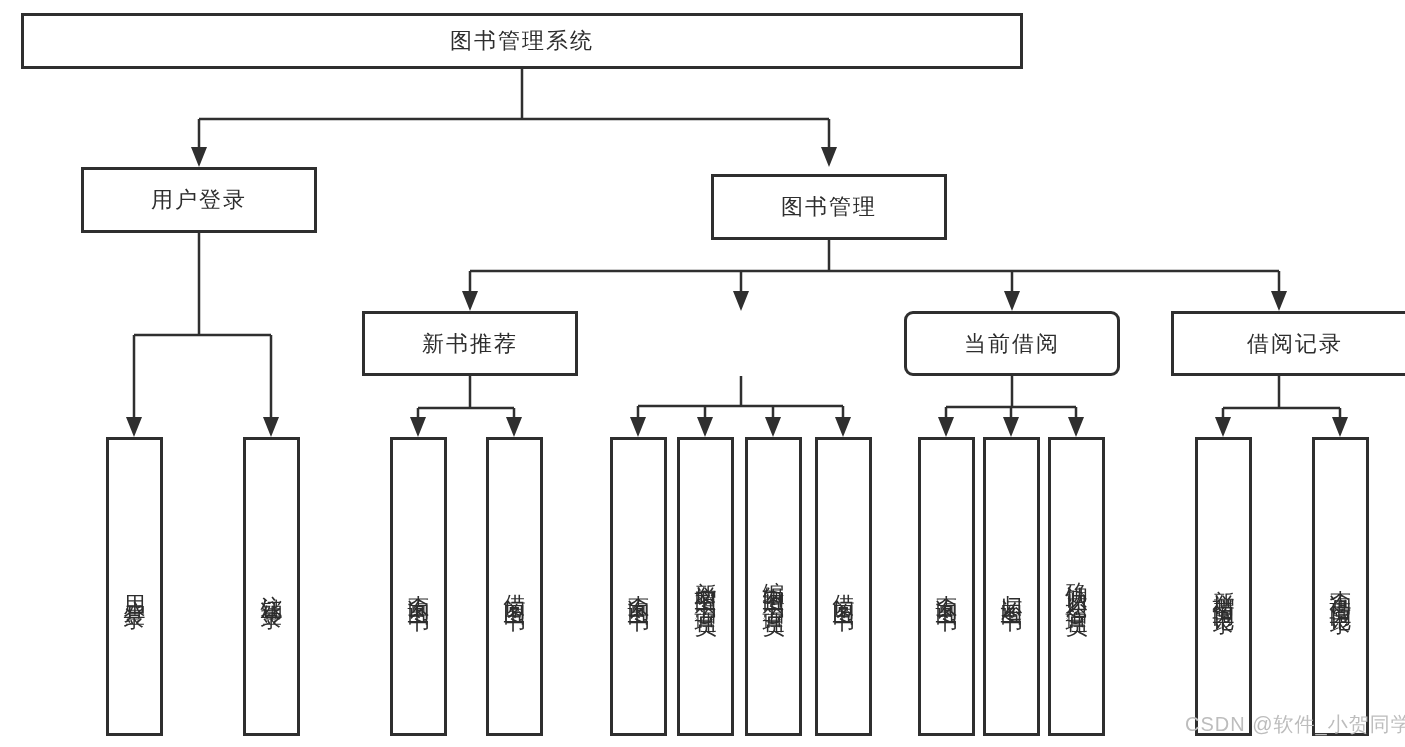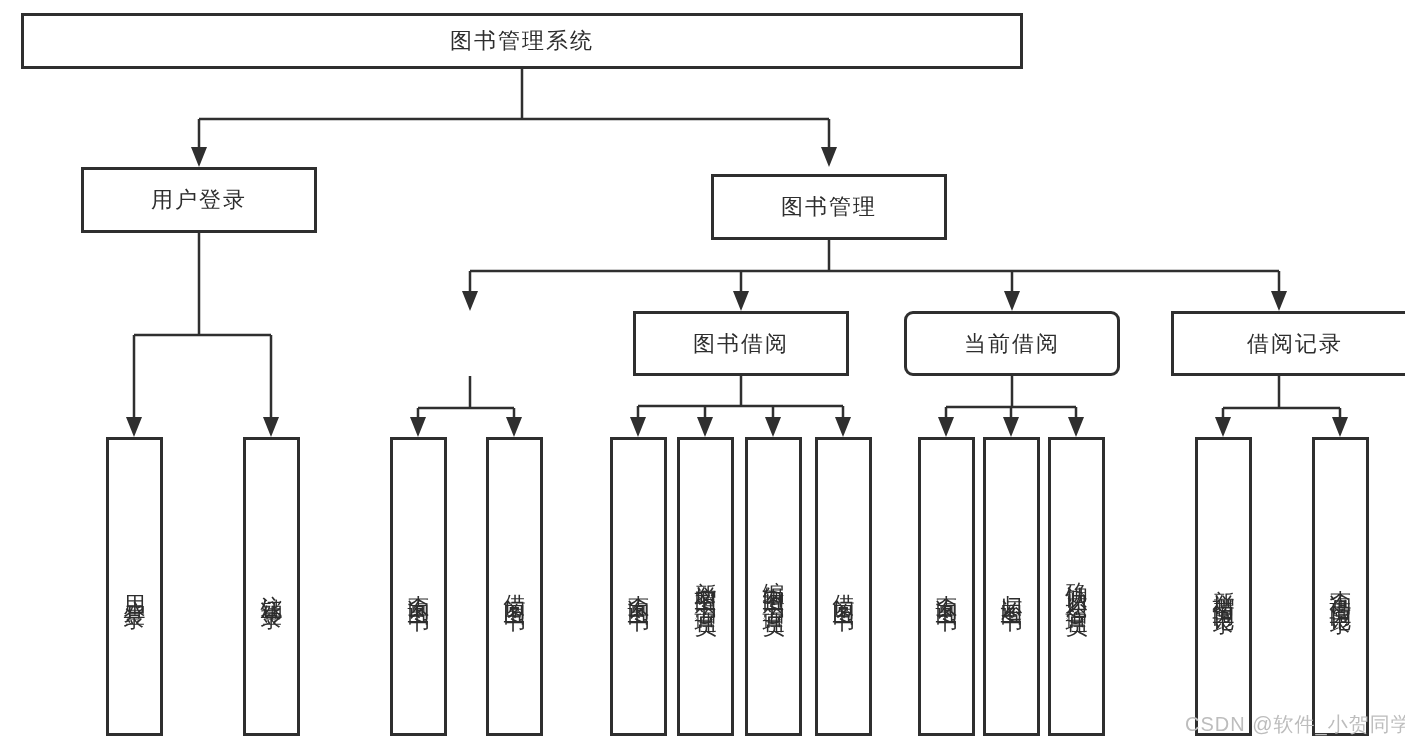--- a/index.html
+++ b/index.html
@@ -90,22 +90,22 @@
     <span>图书管理系统</span>
   </div>
 
   <div class="node" style="left:81px; top:167px; width:236px; height:66px;">
     <span>用户登录</span>
   </div>
   <div class="node" style="left:711px; top:167px; width:236px; height:66px;margin-top:7px;">
     <span>图书管理</span>
   </div>
 
-  <div class="node" style="left:633px; top:311px; width:216px; height:65px;">
-    <span>图书借阅</span>
+  <div class="node" style="left:362px; top:311px; width:216px; height:65px;">
+    <span>新书推荐</span>
   </div>
   <div class="node" style="left:904px; top:311px; width:216px; height:65px;border-radius:9px;">
     <span>当前借阅</span>
   </div>
   <div class="node" style="left:1171px; top:311px; width:248px; height:65px;">
     <span>借阅记录</span>
   </div>
 
   <div class="node vnode" style="left:106px; top:437px; width:57px; height:299px;">
     <span>用户登录</span>

